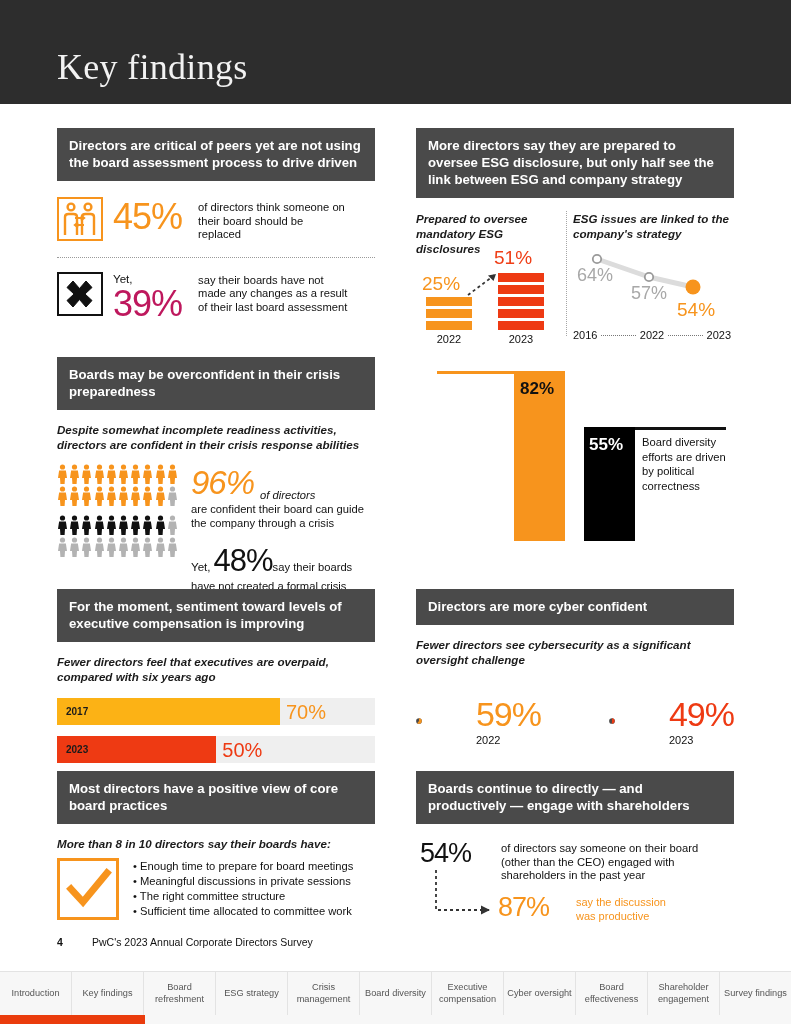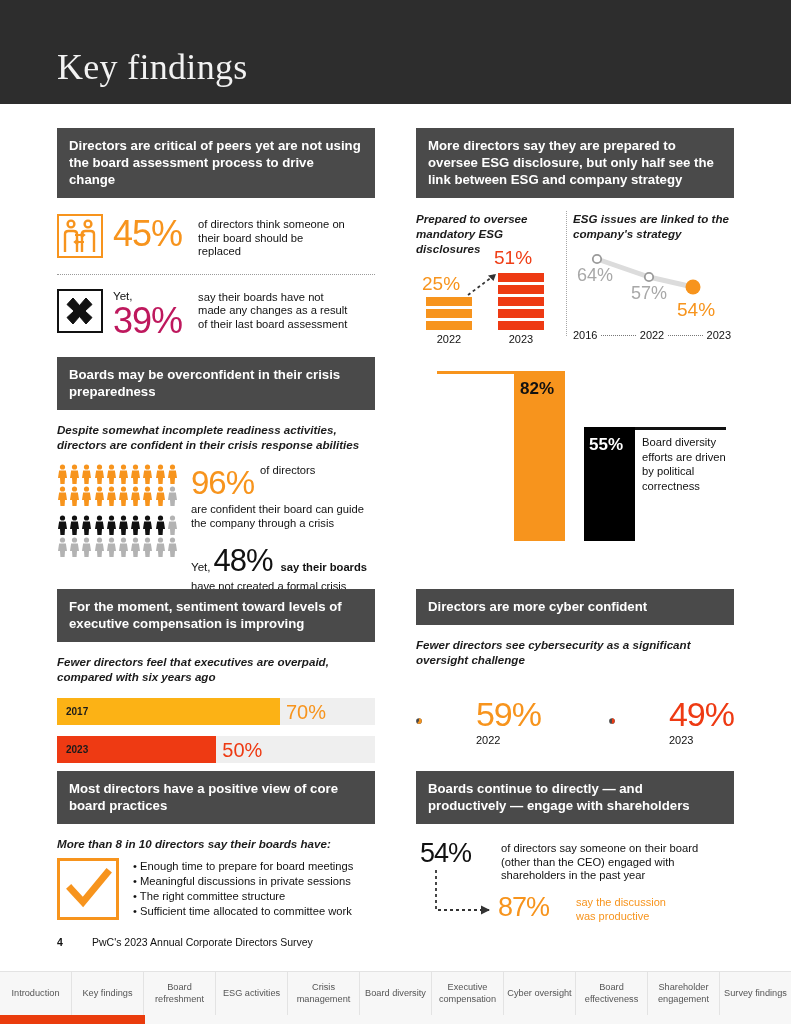--- a/index.html
+++ b/index.html
@@ -99,21 +99,21 @@
 </head>
 <body>
 
 <div class="page">
 
   <div class="banner">
     <div class="banner-title">Key findings</div>
   </div>
 
   <div class="col-left" style="top:128px;">
-    <div class="sect-head">Directors are critical of peers yet are not using the board assessment process to drive change</div>
+    <div class="sect-head">Directors are critical of peers yet are not using the board assessment process to drive driven</div>
 
     <div class="r1l-stat" style="margin-top:16px;">
       <div class="icon-box-orange">
         <svg width="41" height="39" viewBox="0 0 41 39" style="display:block">
           <circle cx="12" cy="8" r="3.4" fill="none" stroke="#f7941d" stroke-width="2.4"></circle>
           <circle cx="29" cy="8" r="3.4" fill="none" stroke="#f7941d" stroke-width="2.4"></circle>
           <path d="M6 36 L6 18 Q6 15 9.5 15 L14.5 15 Q18 15 18 18 L18 36" fill="none" stroke="#f7941d" stroke-width="2.4"></path>
           <path d="M23 36 L23 18 Q23 15 26.5 15 L31.5 15 Q35 15 35 18 L35 36" fill="none" stroke="#f7941d" stroke-width="2.4"></path>
           <path d="M16 19 L25 19 M22 16.5 L25 19 L22 21.5" fill="none" stroke="#f7941d" stroke-width="2.2"></path>
           <path d="M25 26 L16 26 M19 23.5 L16 26 L19 28.5" fill="none" stroke="#f7941d" stroke-width="2.2"></path>
@@ -371,30 +371,30 @@
               <path d="M2.1 6.6 h6.8 l1.1 7.4 h-2 l-.4 6 h-4.2 l-.4 -6 h-2 z" fill="#B3B3B3"></path>
             </svg>
             <svg class="person" viewBox="0 0 11 20">
               <circle cx="5.5" cy="3" r="2.6" fill="#B3B3B3"></circle>
               <path d="M2.1 6.6 h6.8 l1.1 7.4 h-2 l-.4 6 h-4.2 l-.4 -6 h-2 z" fill="#B3B3B3"></path>
             </svg>
           </div>
       </div>
 
       <div style="margin-left:8px; width:184px;">
-        <div style="display:flex; align-items:flex-start;">
+        <div style="display:flex; align-items:flex-end;font-style:italic;">
           <span style="font-size:33px;color:#F7941D;letter-spacing:-1px;">96%</span>
           <span class="body-txt" style="margin-left:6px;">of directors</span>
         </div>
         <div class="body-txt" style="margin-top:1px;">are confident their board can guide the company through a crisis</div>
 
         <div style="display:flex; align-items:baseline; margin-top:13px;">
           <span class="yet-lbl">Yet,</span>
           <span style="font-size:31px;color:#111;letter-spacing:-1px;margin-left:3px;">48%</span>
-          <span class="body-txt" style="margin-left:8px;font-weight:bold;">say their boards</span>
+          <span class="body-txt" style="margin-left:0;">say their boards</span>
         </div>
         <div class="body-txt" style="margin-top:1px;">have not created a formal crisis management escalation policy</div>
       </div>
     </div>
   </div>
 
   <div class="col-right" style="top:357px;">
 
     <div style="position:relative; height:182px; margin-top:14px;">
 
@@ -496,21 +496,21 @@
       <div class="navtab">
         <span>Introduction</span>
       </div>
       <div class="navtab">
         <span>Key findings</span>
       </div>
       <div class="navtab">
         <span>Board refreshment</span>
       </div>
       <div class="navtab">
-        <span>ESG activities</span>
+        <span>ESG strategy</span>
       </div>
       <div class="navtab">
         <span>Crisis management</span>
       </div>
       <div class="navtab">
         <span>Board diversity</span>
       </div>
       <div class="navtab">
         <span>Executive compensation</span>
       </div>

